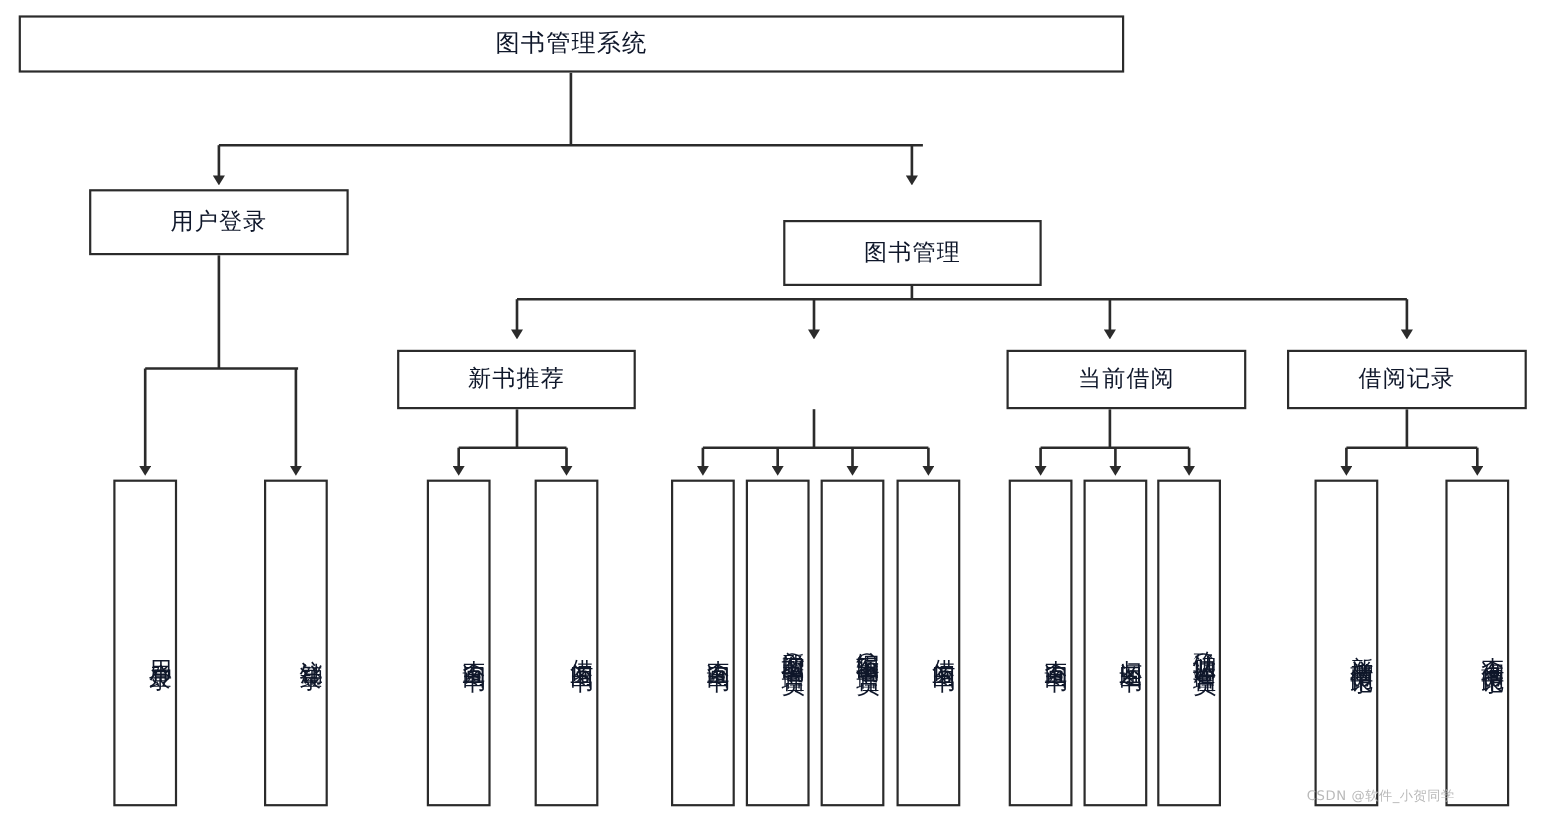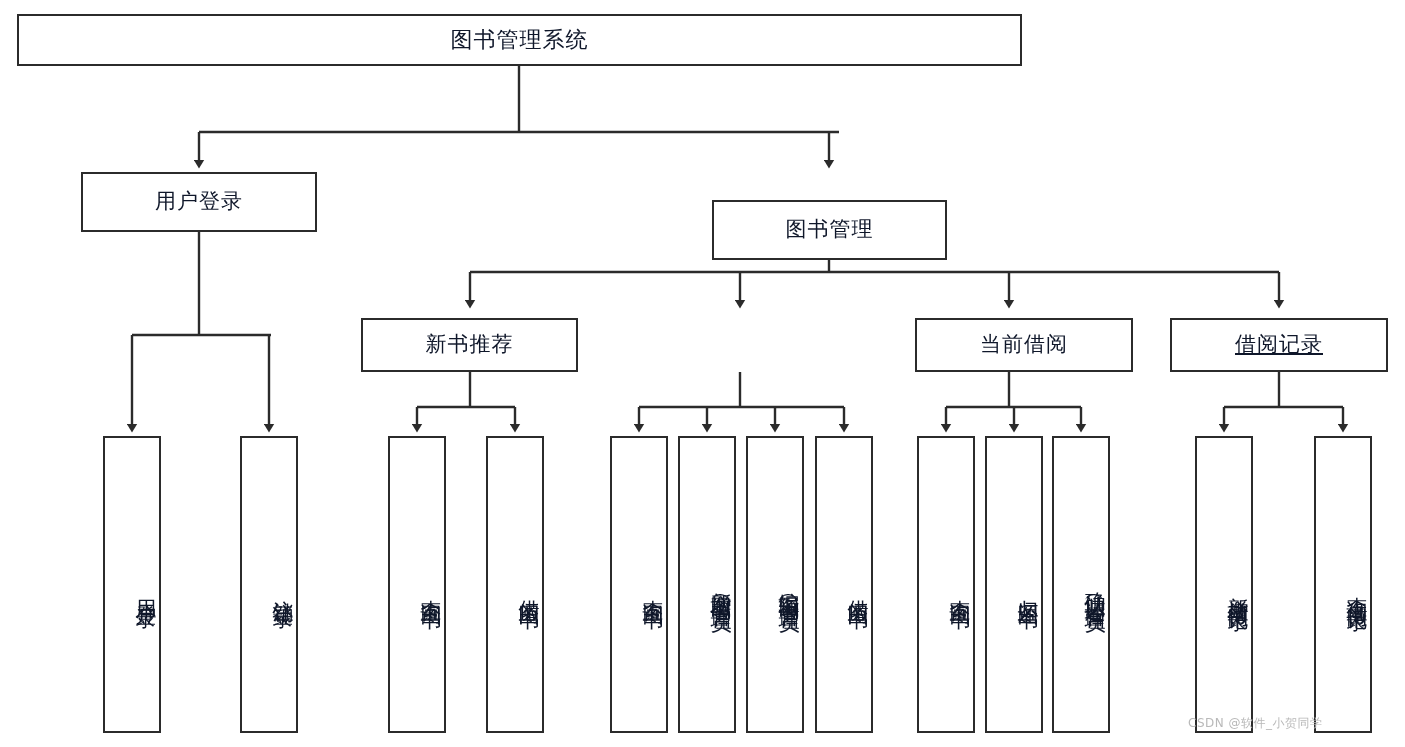--- a/index.html
+++ b/index.html
@@ -135,21 +135,21 @@
   <div class="node node-h" style="left:712px; top:172px; width:235px; height:60px;margin-top:28px;">
     <span>图书管理</span>
   </div>
 
   <div class="node node-h" style="left:361px; top:318px; width:217px; height:54px;">
     <span>新书推荐</span>
   </div>
   <div class="node node-h" style="left:900px; top:318px; width:218px; height:54px;margin-left:15px;">
     <span>当前借阅</span>
   </div>
-  <div class="node node-h" style="left:1170px; top:318px; width:218px; height:54px;text-decoration:underline;">
+  <div class="node node-h" style="left:1170px; top:318px; width:218px; height:54px;">
     <span>借阅记录</span>
   </div>
 
   <div class="node node-v" style="left:103px; top:436px; width:58px; height:297px;">
     <span class="vtext">用户登录</span>
   </div>
   <div class="node node-v" style="left:240px; top:436px; width:58px; height:297px;">
     <span class="vtext">注销登录</span>
   </div>
 

